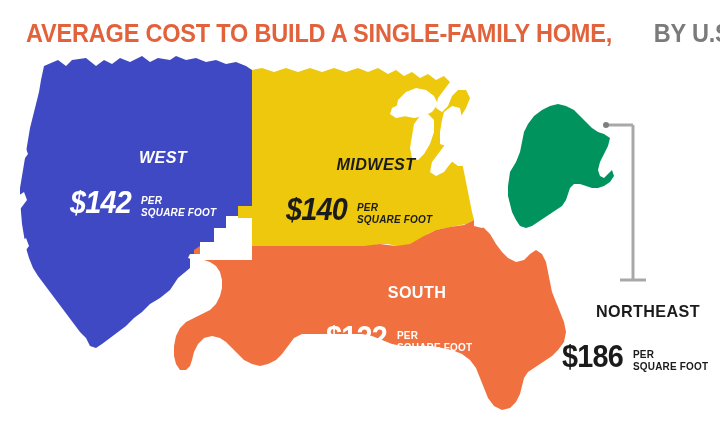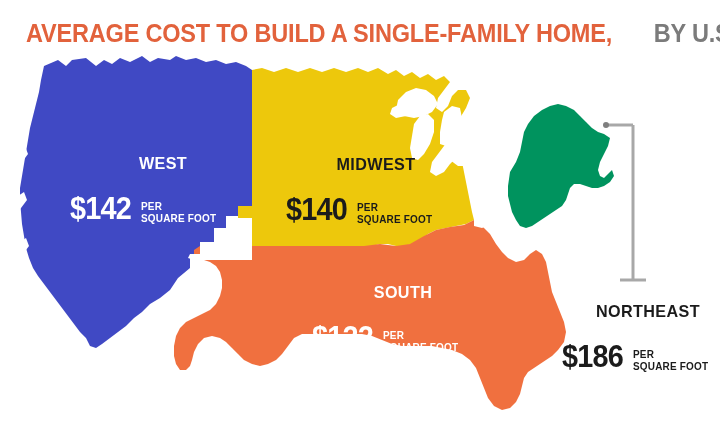--- a/index.html
+++ b/index.html
@@ -88,25 +88,25 @@
     margin-top: 3px;
     transform: scaleX(0.95);
     transform-origin: left top;
   }
   .unit span { display: block; }
 
   .light  { color: #ffffff; }
   .dark   { color: #1b1b1b; }
 
   
-  #label-west      { left: 70px;  top: 154px; }
+  #label-west      { left: 70px;  top: 148px; font-style: italic; }
   #label-west .region-name { margin-left: 36px; }
-  #label-midwest   { left: 286px; top: 155px; }
+  #label-midwest   { left: 286px; top: 155px; font-style: italic; }
   #label-midwest .region-name { margin-left: 30px; }
-  #label-south     { left: 312px; top: 283px; }
+  #label-south     { left: 326px; top: 283px; }
   #label-south .region-name { margin-left: 32px; }
   #label-northeast { left: 562px; top: 302px; }
   #label-northeast .region-name { margin-left: 22px; }
 </style>
 </head>
 <body>
 
 <div id="page">
 
   <div id="title">

